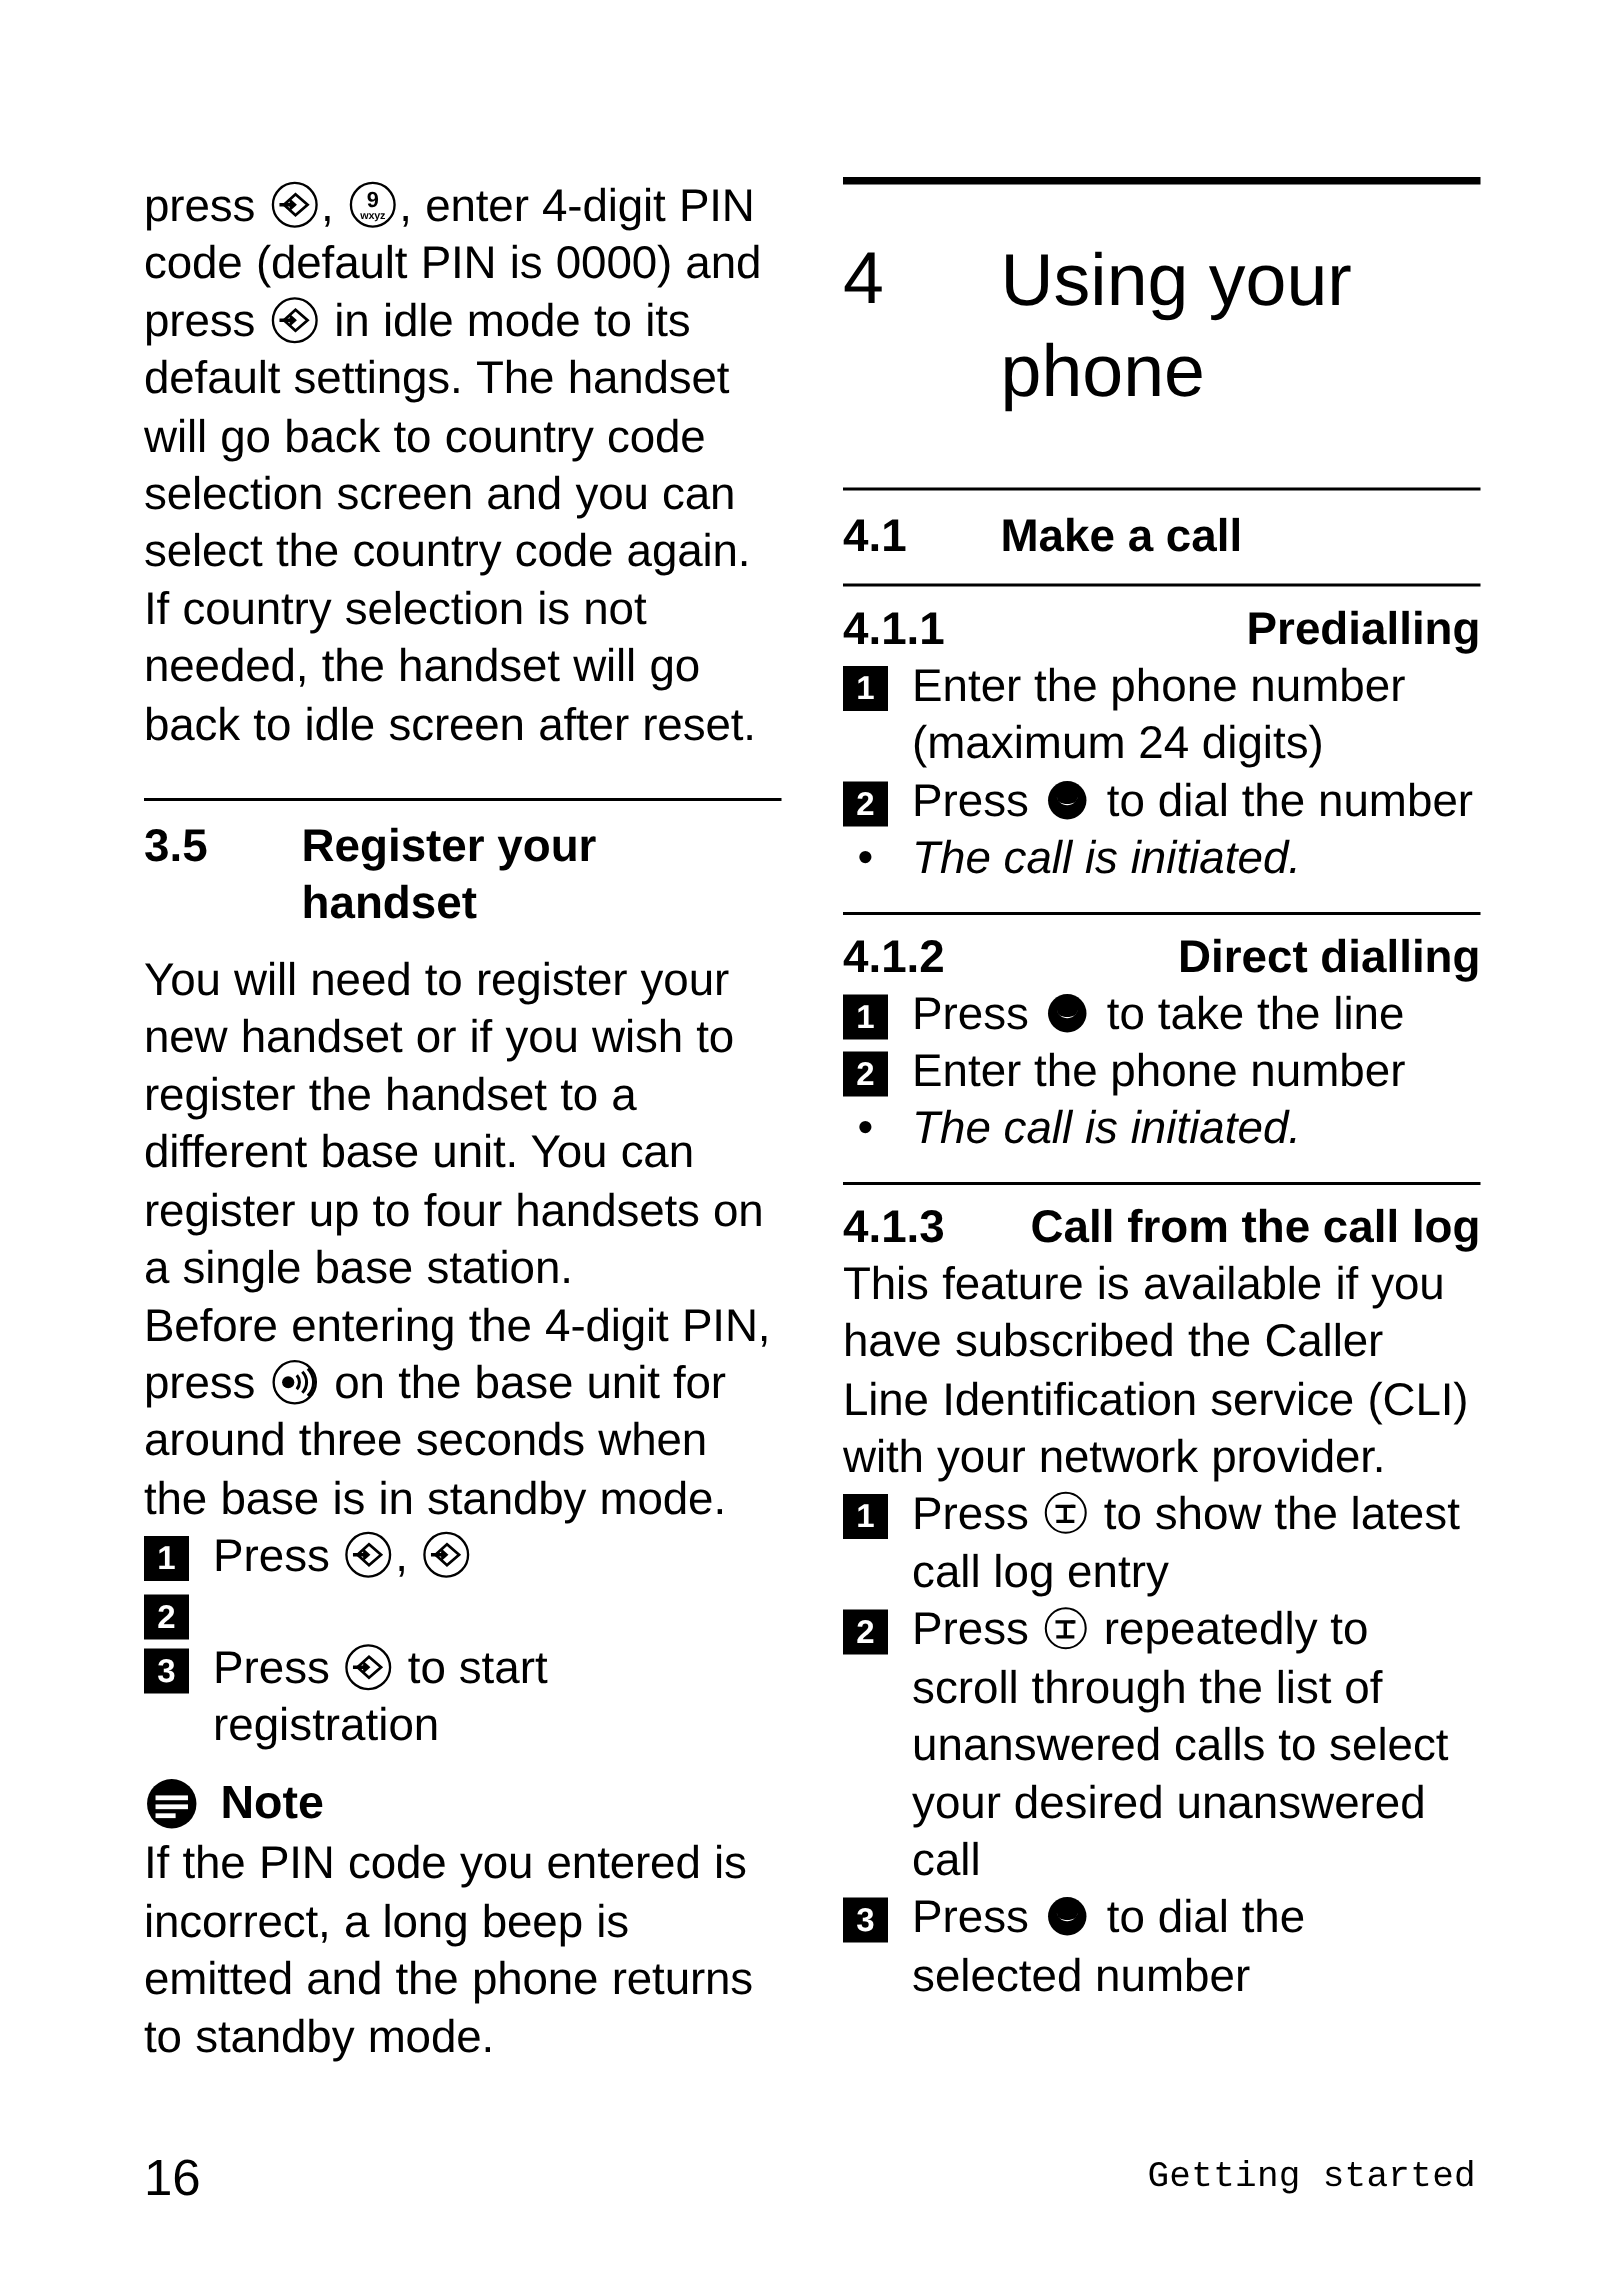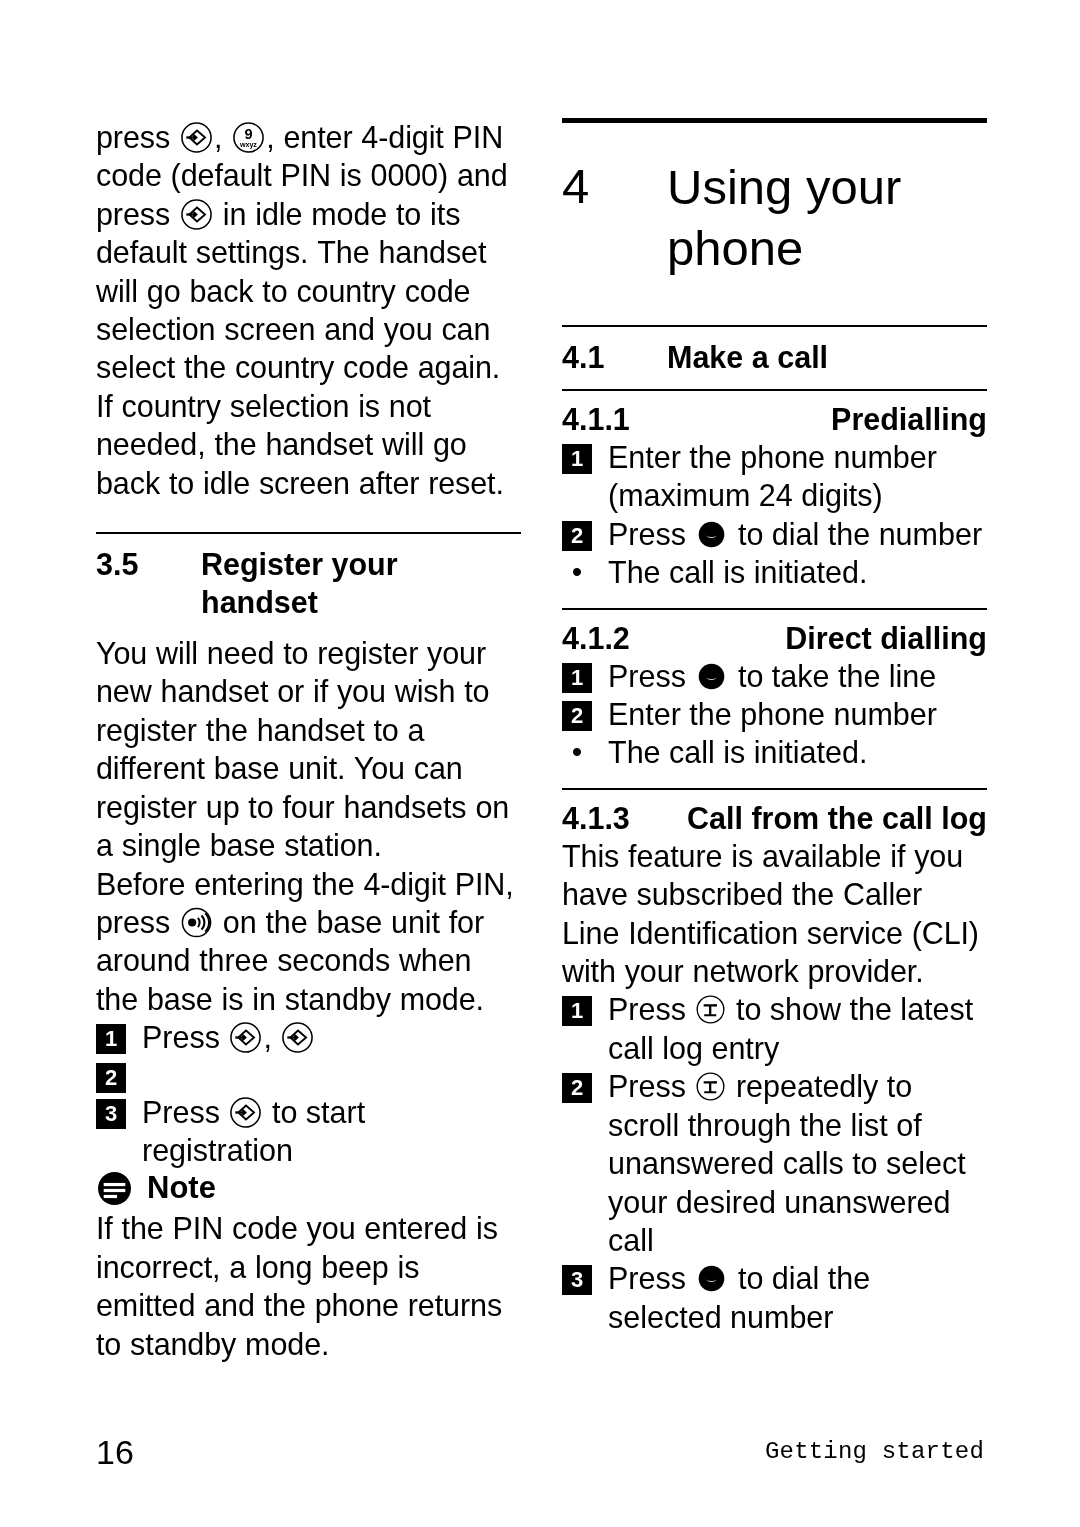--- a/index.html
+++ b/index.html
@@ -133,29 +133,30 @@
   }
   .bullet-dot {
     flex: 0 0 auto;
     width: 30px;
     margin-right: 16px;
     font-size: 30px;
     line-height: 38.4px;
     text-align: center;
   }
   .bullet-body {
+    font-style: italic;
     font-size: 30.5px;
     line-height: 38.4px;
   }
 
   
   .note-head {
     display: flex;
     align-items: center;
-    margin-top: 0;
+    margin-top: 14px;
     margin-bottom: 2px;
   }
   .note-label {
     font-weight: bold;
     font-size: 31px;
     line-height: 38px;
     margin-left: 14px;
   }
 
   

